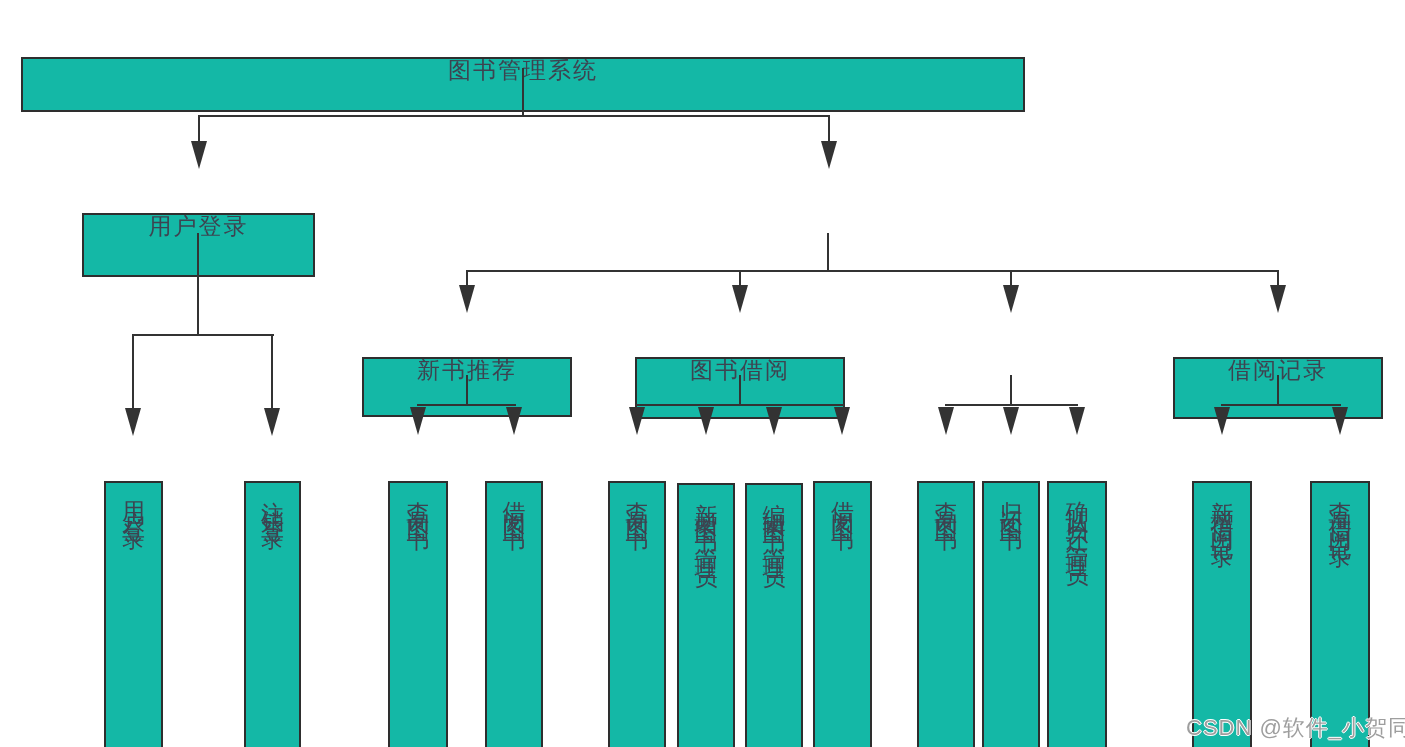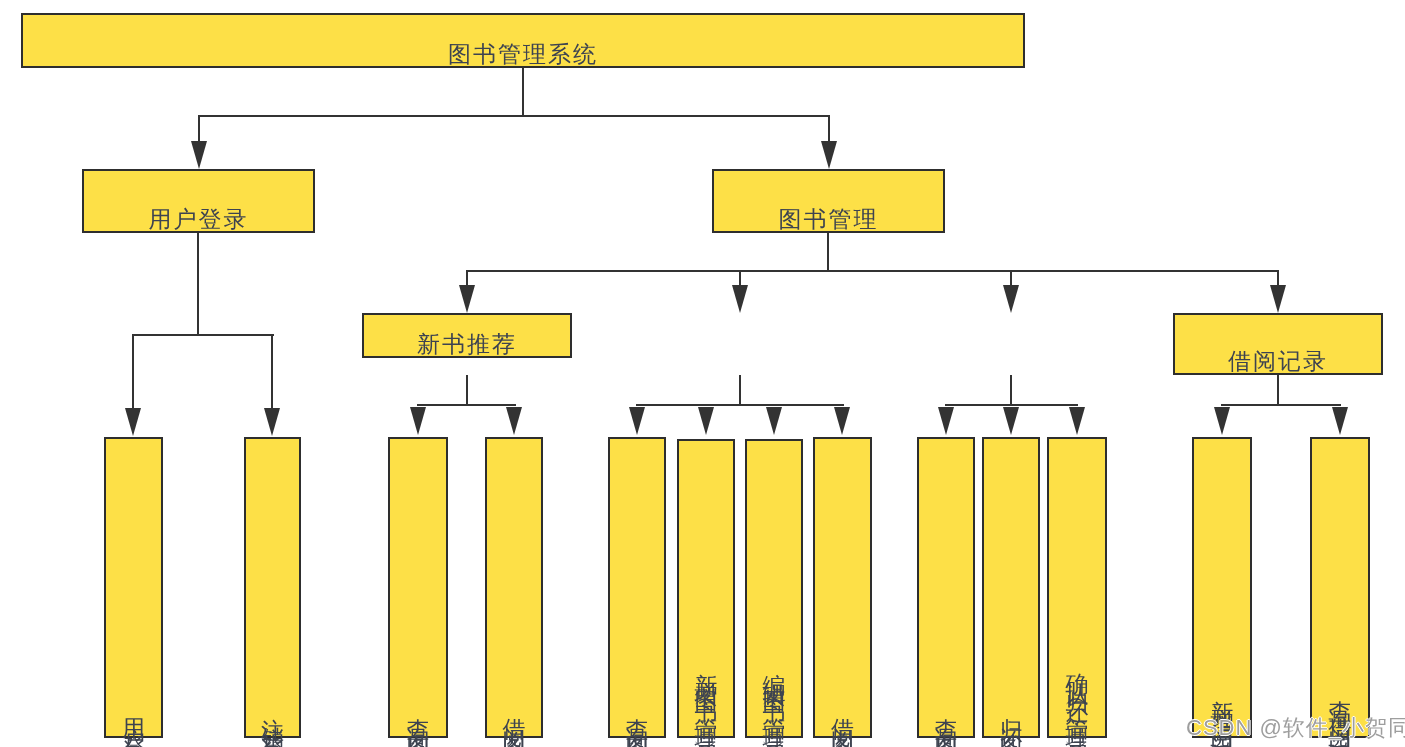--- a/index.html
+++ b/index.html
@@ -13,23 +13,23 @@
   .canvas{
     position:relative;
     width:1405px;height:747px;
     background:var(--background);
     overflow:hidden;
     font-family:"Liberation Sans","DejaVu Sans",sans-serif;
   }
   .box{
     position:absolute;
     box-sizing:border-box;
-    background:#fde047;
+    background:#14b8a6;
     border:2.5px solid var(--box_border);
-    display:flex;align-items:flex-end;justify-content:center;
+    display:flex;align-items:flex-start;justify-content:center;margin-top:44px;
   }
   .lbl{
     color:var(--text);
     font-size:23px;
     letter-spacing:2px;
     white-space:nowrap;
     line-height:1;
   }
   .vbox .lbl{
     writing-mode:vertical-rl;
@@ -68,44 +68,44 @@
   <div class="vl" style="left:522px;top:68px;height:49px;"></div>
   <div class="hl" style="left:198px;top:115px;width:632px;"></div>
   <div class="vl" style="left:198px;top:115px;height:28px;"></div>
   <div class="ah" style="left:191px;top:141px;"></div>
   <div class="vl" style="left:828px;top:115px;height:28px;"></div>
   <div class="ah" style="left:821px;top:141px;"></div>
 
   <div class="box" style="left:82px;top:169px;width:233px;height:64px;">
     <span class="lbl">用户登录</span>
   </div>
-  <div class="box" style="left:712px;top:169px;width:233px;height:64px;">
-    <span class="lbl">图书管理</span>
-  </div>
 
   <div class="vl" style="left:197px;top:233px;height:103px;"></div>
   <div class="hl" style="left:132px;top:334px;width:142px;"></div>
   <div class="vl" style="left:132px;top:334px;height:76px;"></div>
   <div class="ah" style="left:125px;top:408px;"></div>
   <div class="vl" style="left:271px;top:334px;height:76px;"></div>
   <div class="ah" style="left:264px;top:408px;"></div>
 
   <div class="vl" style="left:827px;top:233px;height:39px;"></div>
   <div class="hl" style="left:466px;top:270px;width:813px;"></div>
   <div class="vl" style="left:466px;top:270px;height:17px;"></div>
   <div class="ah" style="left:459px;top:285px;"></div>
   <div class="vl" style="left:739px;top:270px;height:17px;"></div>
   <div class="ah" style="left:732px;top:285px;"></div>
   <div class="vl" style="left:1010px;top:270px;height:17px;"></div>
   <div class="ah" style="left:1003px;top:285px;"></div>
   <div class="vl" style="left:1277px;top:270px;height:17px;"></div>
   <div class="ah" style="left:1270px;top:285px;"></div>
 
-  <div class="box" style="left:362px;top:313px;width:210px;height:45px;">
+  <div class="box" style="left:362px;top:313px;width:210px;height:60px;">
     <span class="lbl">新书推荐</span>
+  </div>
+  <div class="box" style="left:635px;top:313px;width:210px;height:62px;">
+    <span class="lbl">图书借阅</span>
   </div>
   <div class="box" style="left:1173px;top:313px;width:210px;height:62px;">
     <span class="lbl">借阅记录</span>
   </div>
 
   <div class="vl" style="left:466px;top:375px;height:31px;"></div>
   <div class="hl" style="left:417px;top:404px;width:99px;"></div>
   <div class="ah" style="left:410px;top:407px;"></div>
   <div class="ah" style="left:506px;top:407px;"></div>
 

